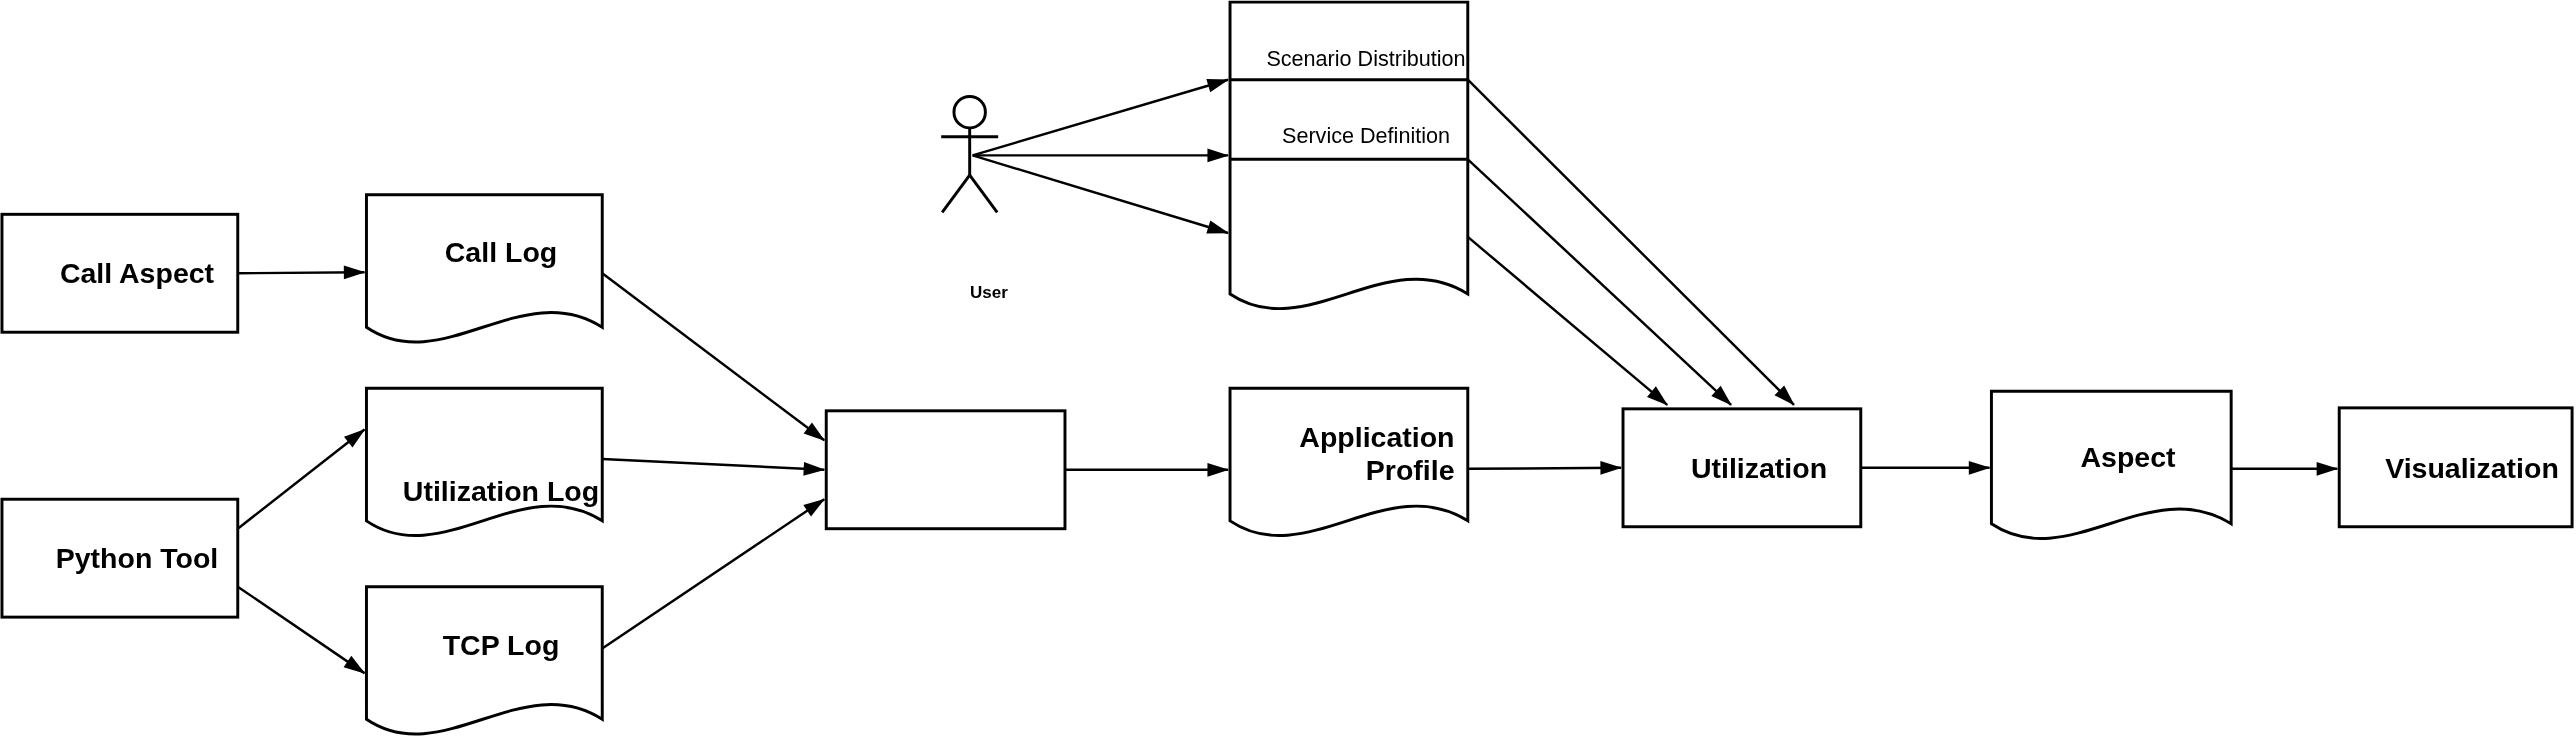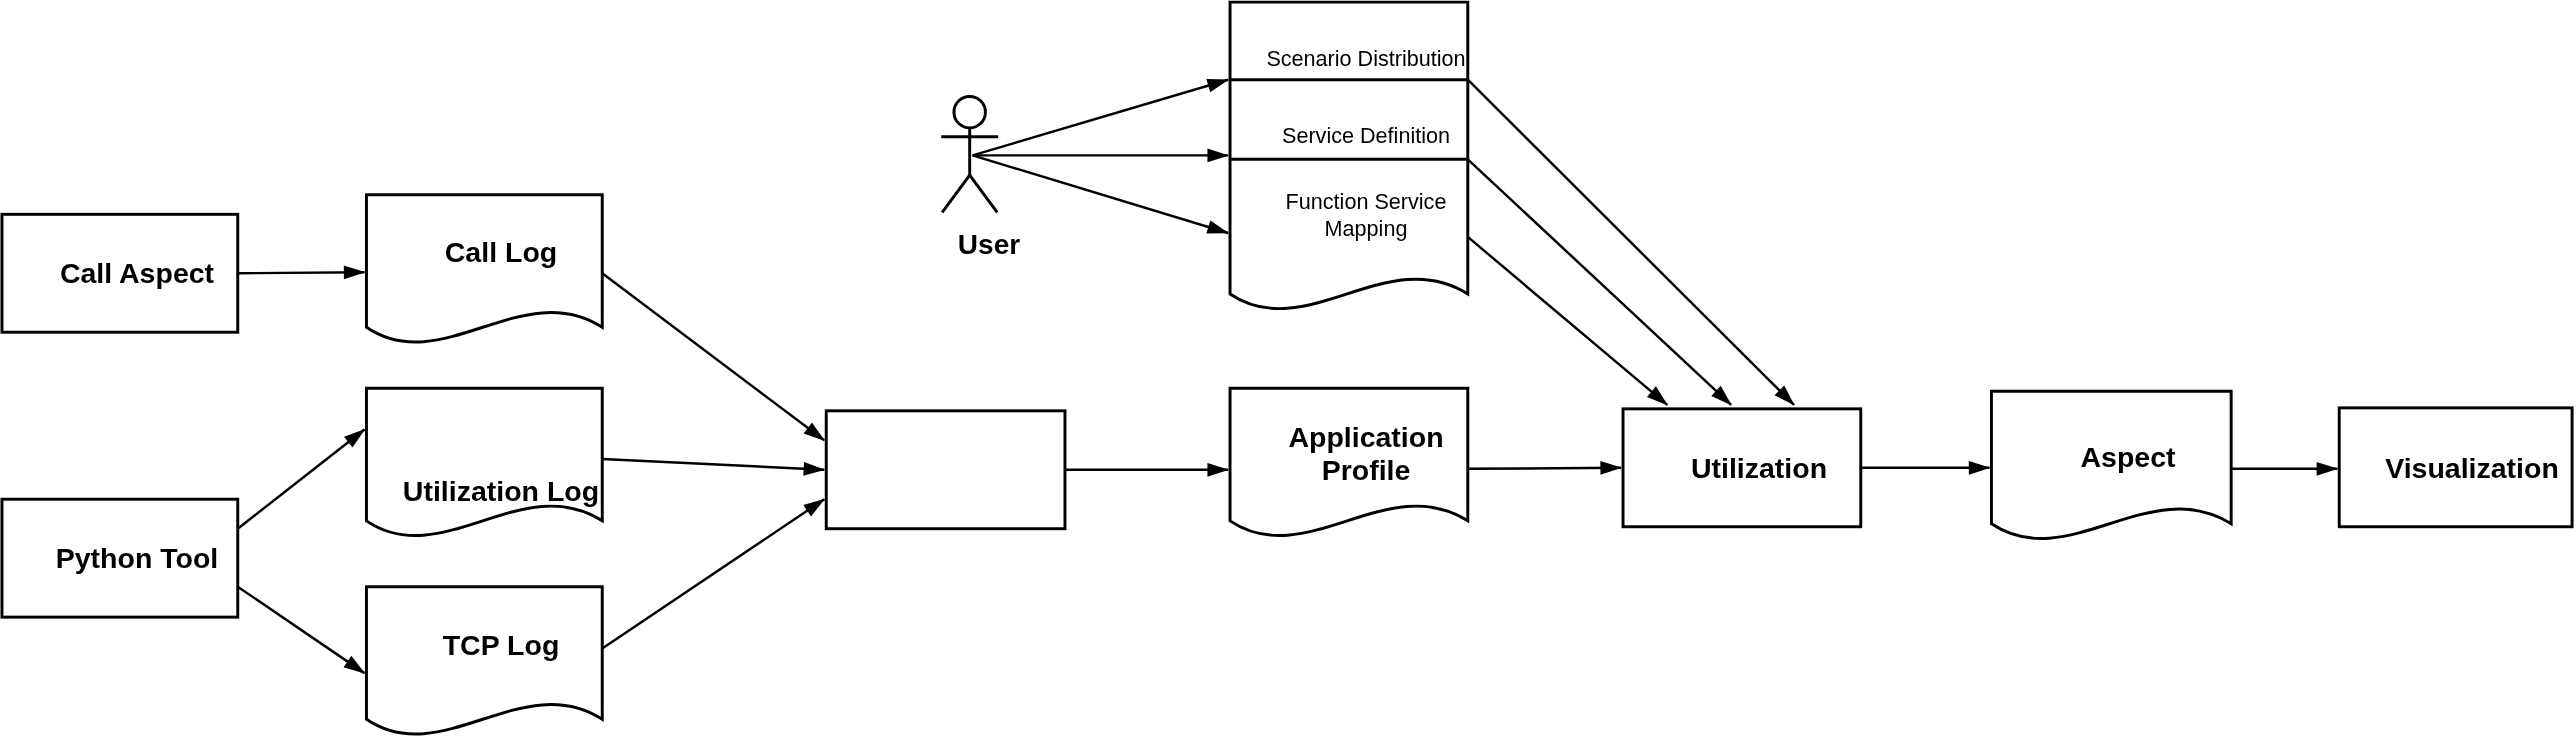--- a/index.html
+++ b/index.html
@@ -11,29 +11,29 @@
     font-family:"Liberation Sans", sans-serif;
     overflow:hidden;
   }
   .canvas svg{position:absolute;left:0;top:0;}
   .lbl{
     position:absolute;
     transform:translate(-50%,-50%);
     display:flex;
     align-items:center;
     justify-content:center;
-    text-align:center;
+    text-align:right;
     color:#000000;
     white-space:normal;
     pointer-events:none;
     padding-left:34px;
   }
   .node-lbl{font-weight:bold;font-size:28.5px;line-height:33px;}
   .stack-lbl{font-weight:400;font-size:21.6px;line-height:26.5px;}
-  .user-lbl{font-weight:bold;font-size:28px;line-height:27.5px;}
+  .user-lbl{font-weight:bold;font-size:17px;line-height:27.5px;margin-top:48px;}
 </style>
 </head>
 <body>
 
 <div class="canvas">
 
   <svg width="2576" height="745" viewBox="0 0 2622 758">
     <defs>
       <marker id="arrow" markerUnits="userSpaceOnUse" markerWidth="26" markerHeight="18" refX="22" refY="8" orient="auto">
         <path d="M1,1 L23,8 L1,15 Z" fill="#000000"></path>
@@ -92,18 +92,17 @@
   <div class="lbl node-lbl" style="left:484px;  top:252px; width:226px;">Call Log</div>
   <div class="lbl node-lbl" style="left:484px;  top:447px; width:226px;margin-top:44px;">Utilization Log</div>
   <div class="lbl node-lbl" style="left:484px;  top:645px; width:226px;">TCP Log</div>
   <div class="lbl node-lbl" style="left:1349px; top:454px; width:177px;">Application Profile</div>
   <div class="lbl node-lbl" style="left:1742px; top:468px; width:226px;">Utilization</div>
   <div class="lbl node-lbl" style="left:2111px; top:457px; width:226px;">Aspect</div>
   <div class="lbl node-lbl" style="left:2455px; top:468px; width:226px;">Visualization</div>
 
   <div class="lbl stack-lbl" style="left:1349px; top:59px;  width:238px;">Scenario Distribution</div>
   <div class="lbl stack-lbl" style="left:1349px; top:136px; width:238px;">Service Definition</div>
-  <div class="lbl stack-lbl" style="left:1349px; top:215px; width:206px;">Function Service Mapping</div>
 
   <div class="lbl user-lbl" style="left:972px; top:245px; width:138px;">User</div>
 
 </div>
 
 
 </body></html>

